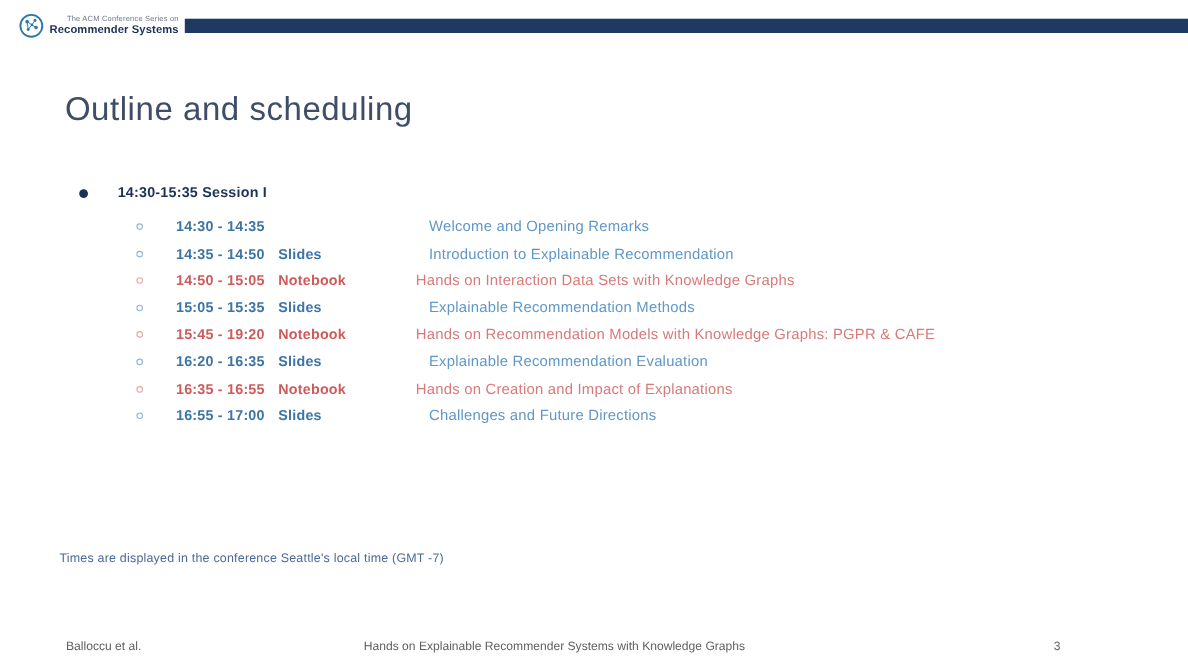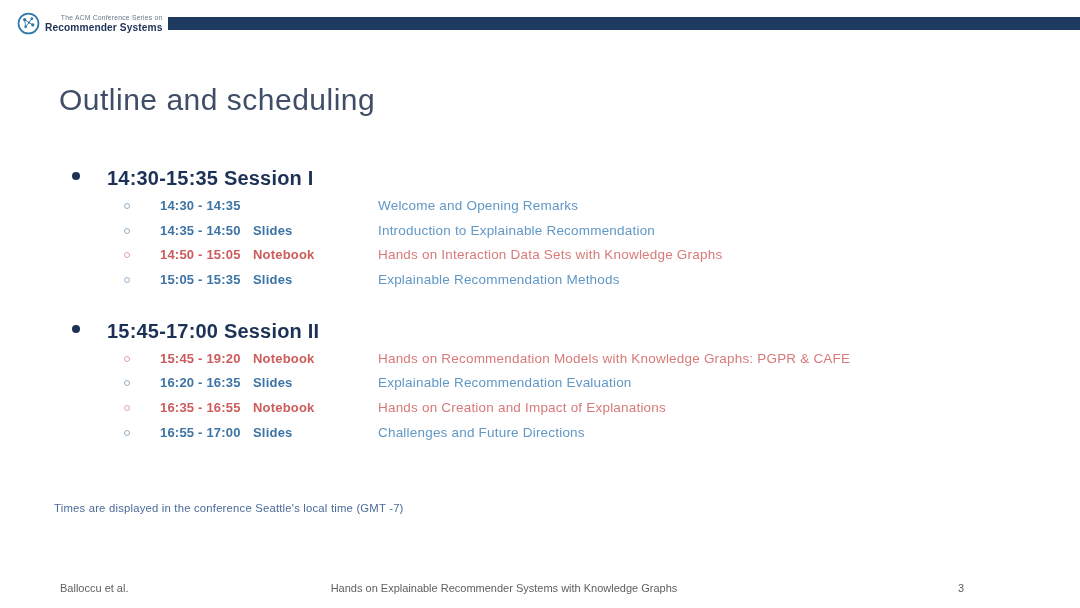--- a/index.html
+++ b/index.html
@@ -64,21 +64,21 @@
   .bullet-dot {
     position: absolute;
     left: 12px; top: 5px;
     width: 8px; height: 8px;
     border-radius: 50%;
     background: var(--heading-navy, #1c3156);
   }
   .section-heading-text {
     position: absolute;
     left: 47px; top: 0;
-    font-size: 20px;
+    font-size: 13px;
     font-weight: 700;
     color: var(--heading-navy, #1c3156);
     letter-spacing: 0.2px;
     white-space: nowrap;
   }
   .item-row {
     position: relative;
     height: 17px;
     margin-bottom: 7.6px;
     font-size: 13px;
@@ -109,21 +109,21 @@
     position: absolute;
     left: 318px; top: 0;
     font-size: 13.5px;
     font-weight: 400;
     letter-spacing: 0.2px;
     white-space: nowrap;
   }
   .item-blue .item-bullet { color: var(--time-blue, #3c74a6); }
   .item-blue .item-time,
   .item-blue .item-type { color: var(--time-blue, #3c74a6); }
-  .item-blue .item-desc { color: var(--desc-blue, #6097c6); }
+  .item-blue .item-desc { color: var(--desc-blue, #6097c6); margin-left: 12px; }
   .item-red .item-bullet { color: var(--red, #cc5b5b); }
   .item-red .item-time,
   .item-red .item-type { color: var(--red, #cc5b5b); }
   .item-red .item-desc { color: var(--desc-red, #d77a79); }
 
   
   .note {
     position: absolute;
     left: 54px; top: 502px;
     font-size: 11.3px;
@@ -190,24 +190,20 @@
         <span class="item-desc">Hands on Interaction Data Sets with Knowledge Graphs</span>
       </div>
       <div class="item-row item-blue">
         <span class="item-bullet"></span>
         <span class="item-time">15:05 - 15:35</span>
         <span class="item-type">Slides</span>
         <span class="item-desc">Explainable Recommendation Methods</span>
       </div>
     </div>
     <div class="section">
-      <div class="section-heading-row">
-        <span class="bullet-dot"></span>
-        <span class="section-heading-text">15:45-17:00 Session II</span>
-      </div>
       <div class="item-row item-red">
         <span class="item-bullet"></span>
         <span class="item-time">15:45 - 19:20</span>
         <span class="item-type">Notebook</span>
         <span class="item-desc">Hands on Recommendation Models with Knowledge Graphs: PGPR &amp; CAFE</span>
       </div>
       <div class="item-row item-blue">
         <span class="item-bullet"></span>
         <span class="item-time">16:20 - 16:35</span>
         <span class="item-type">Slides</span>

